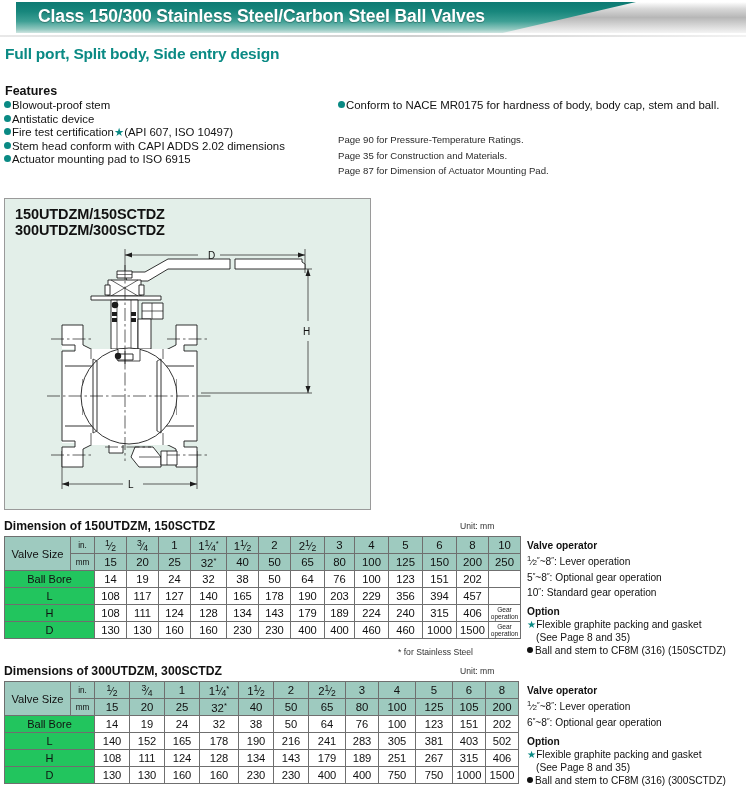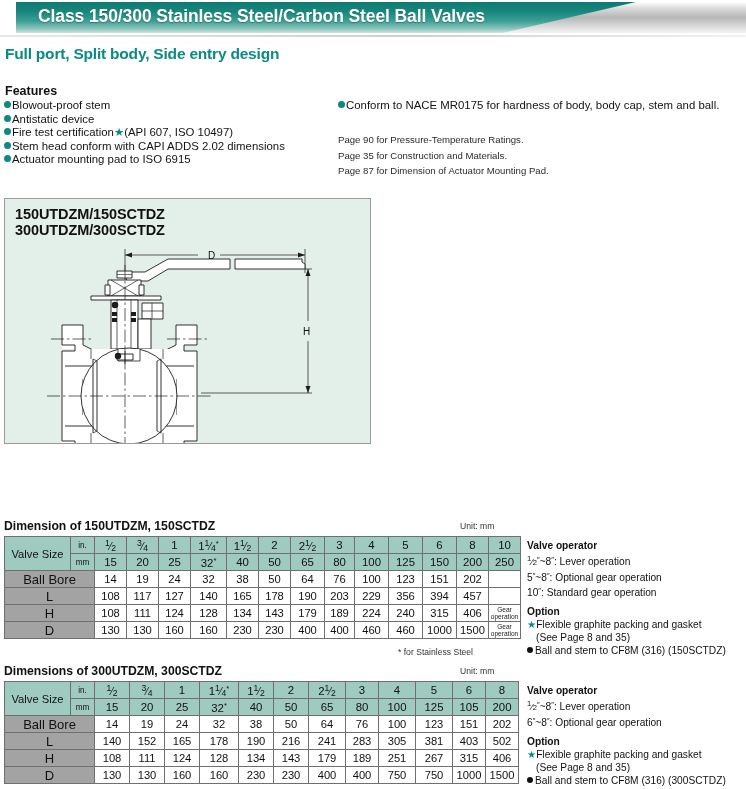--- a/index.html
+++ b/index.html
@@ -44,21 +44,21 @@
   .bullet{display:inline-block;width:7px;height:7px;border-radius:50%;background:#0a8a84;
     vertical-align:1px;margin-right:1px;}
   .teal-b{color:#0a8a84;font-weight:bold;}
   .star{color:#0a8a84;font-weight:bold;}
   .sup{font-size:8px;vertical-align:4px;}
   .pages{position:absolute;left:338px;top:132px;}
   .page-line{font-size:9.6px;line-height:15.5px;color:#2b2b2b;white-space:nowrap;}
 
   
   .diagram{
-    position:absolute;left:4px;top:198px;width:367px;height:246px;
+    position:absolute;left:4px;top:198px;width:367px;height:312px;
     background:#e3efe9;border:1px solid #9a9a9a;box-sizing:border-box;overflow:hidden;
   }
   .diagram .model{position:absolute;left:10px;top:7px;font-size:14.5px;font-weight:bold;
     color:#111;line-height:16px;letter-spacing:-0.1px;white-space:nowrap;}
   .diagram svg{position:absolute;left:0;top:0;}
 
   
   .tbl-title{position:absolute;font-size:12.2px;font-weight:bold;color:#111;white-space:nowrap;}
   .unit-lbl{position:absolute;font-size:8.6px;color:#333;white-space:nowrap;}
   .foot-note{position:absolute;font-size:8.6px;color:#333;white-space:nowrap;}
@@ -66,21 +66,21 @@
   table.dim{position:absolute;border-collapse:collapse;table-layout:fixed;}
   table.dim td{
     border:1px solid #6f6f6f;
     text-align:center;vertical-align:middle;
     font-size:11.2px;color:#111;height:16px;padding:0;
     background:#fff;
   }
   table.dim td.hd{background:#9ecabf;font-size:11.4px;}
   table.dim td.hd-sm{background:#9ecabf;font-size:8.2px;}
   table.dim td.vs{background:#9ecabf;font-size:11.2px;}
-  table.dim td.rl{background:#a3a3a3;font-size:13px;}
+  table.dim td.rl{background:#22c55e;font-size:11px;}
   table.dim td.gear{font-size:6.6px;line-height:7.2px;color:#222;}
   table.dim td.blank{background:#fff;}
   .fr-sup{font-size:8.6px;vertical-align:4px;}
   .fr-sub{font-size:8.6px;vertical-align:-1px;}
   .slash{font-size:10px;}
   .ast{font-size:7.5px;vertical-align:4px;}
 
   
   .side{position:absolute;width:226px;}
   .side .h{font-size:10.2px;font-weight:bold;color:#111;line-height:13px;}

